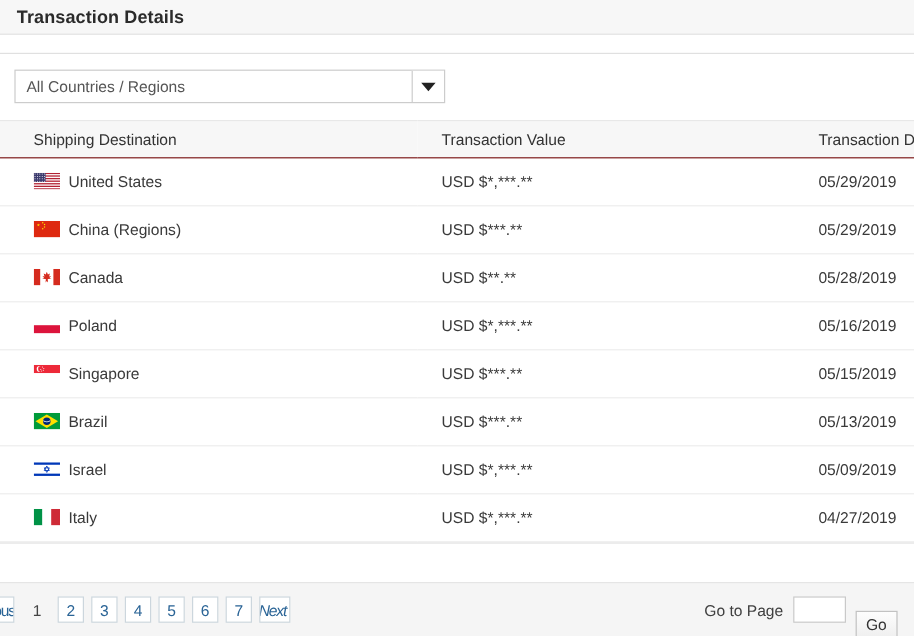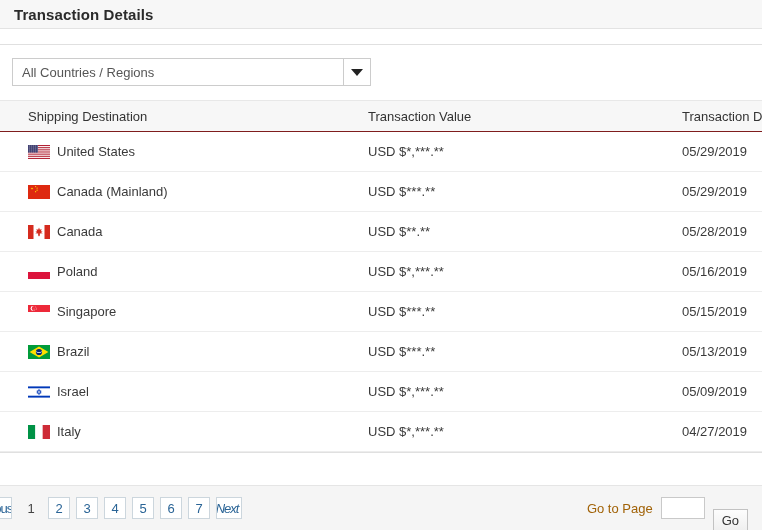--- a/index.html
+++ b/index.html
@@ -125,21 +125,21 @@
     color: #3a3a3a;
     padding: 0;
     vertical-align: middle;
   }
   .col-dest   { width: 320px; padding-left: 28px !important; }
   .col-value  { width: 292px; padding-left: 20px !important; }
   .col-date   { width: 150px; padding-left: 22px !important; }
 
   .dest-cell {
     display: flex;
-    align-items: flex-end;
+    align-items: flex-start;
   }
   .flag {
     width: 22px;
     height: 14px;
     flex: 0 0 auto;
     margin-right: 7px;
     position: relative;
     overflow: hidden;
     display: inline-block;
     vertical-align: middle;
@@ -204,21 +204,21 @@
     margin-left: 4px;
   }
 
   .goto {
     display: flex;
     align-items: center;
     margin-right: 14px;
   }
   .goto-label {
     font-size: 13px;
-    color: #a16207;
+    color: #404040;
     margin-right: 8px;
   }
   .goto-input {
     width: 44px;
     height: 22px;
     border: 1px solid #c9c9c9;
     background: #ffffff;
     box-sizing: border-box;
     font-family: "Liberation Sans", sans-serif;
     font-size: 13px;
@@ -317,21 +317,21 @@
                 <span class="flag">
                   <svg viewBox="0 0 22 14">
                     <rect width="22" height="14" fill="#de2910"></rect>
                     <polygon points="4,2.2 4.8,4.5 2.6,3.1 5.4,3.1 3.2,4.5" fill="#ffde00"></polygon>
                     <circle cx="7.6" cy="1.6" r="0.6" fill="#ffde00"></circle>
                     <circle cx="9.1" cy="3.1" r="0.6" fill="#ffde00"></circle>
                     <circle cx="9.1" cy="5.2" r="0.6" fill="#ffde00"></circle>
                     <circle cx="7.6" cy="6.7" r="0.6" fill="#ffde00"></circle>
                   </svg>
                 </span>
-                <span class="dest-label">Canada (Mainland)</span>
+                <span class="dest-label">China (Regions)</span>
               </span>
             </td>
             <td class="col-value">USD $***.**</td>
             <td class="col-date">05/29/2019</td>
           </tr>
           <tr>
             <td class="col-dest">
               <span class="dest-cell">
                 <span class="flag">
                   <svg viewBox="0 0 22 14">

